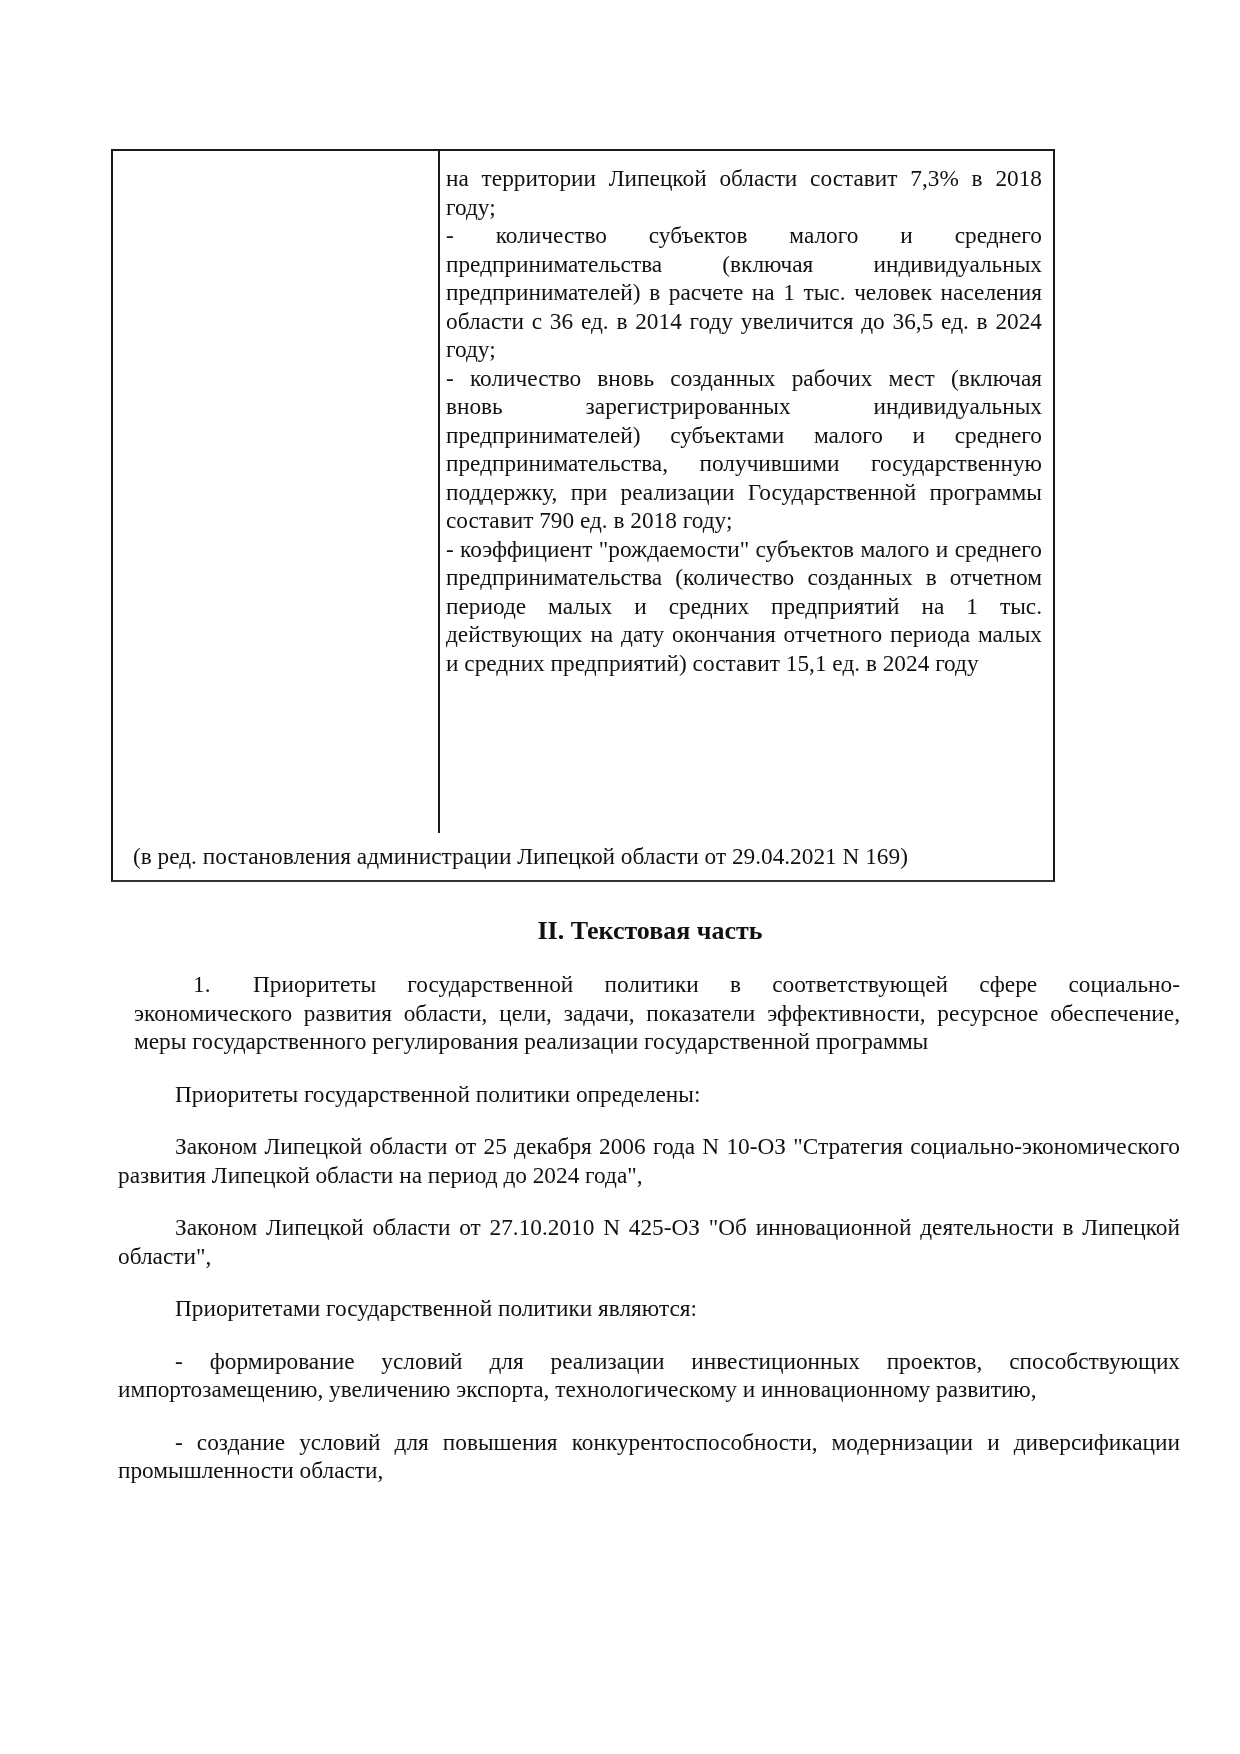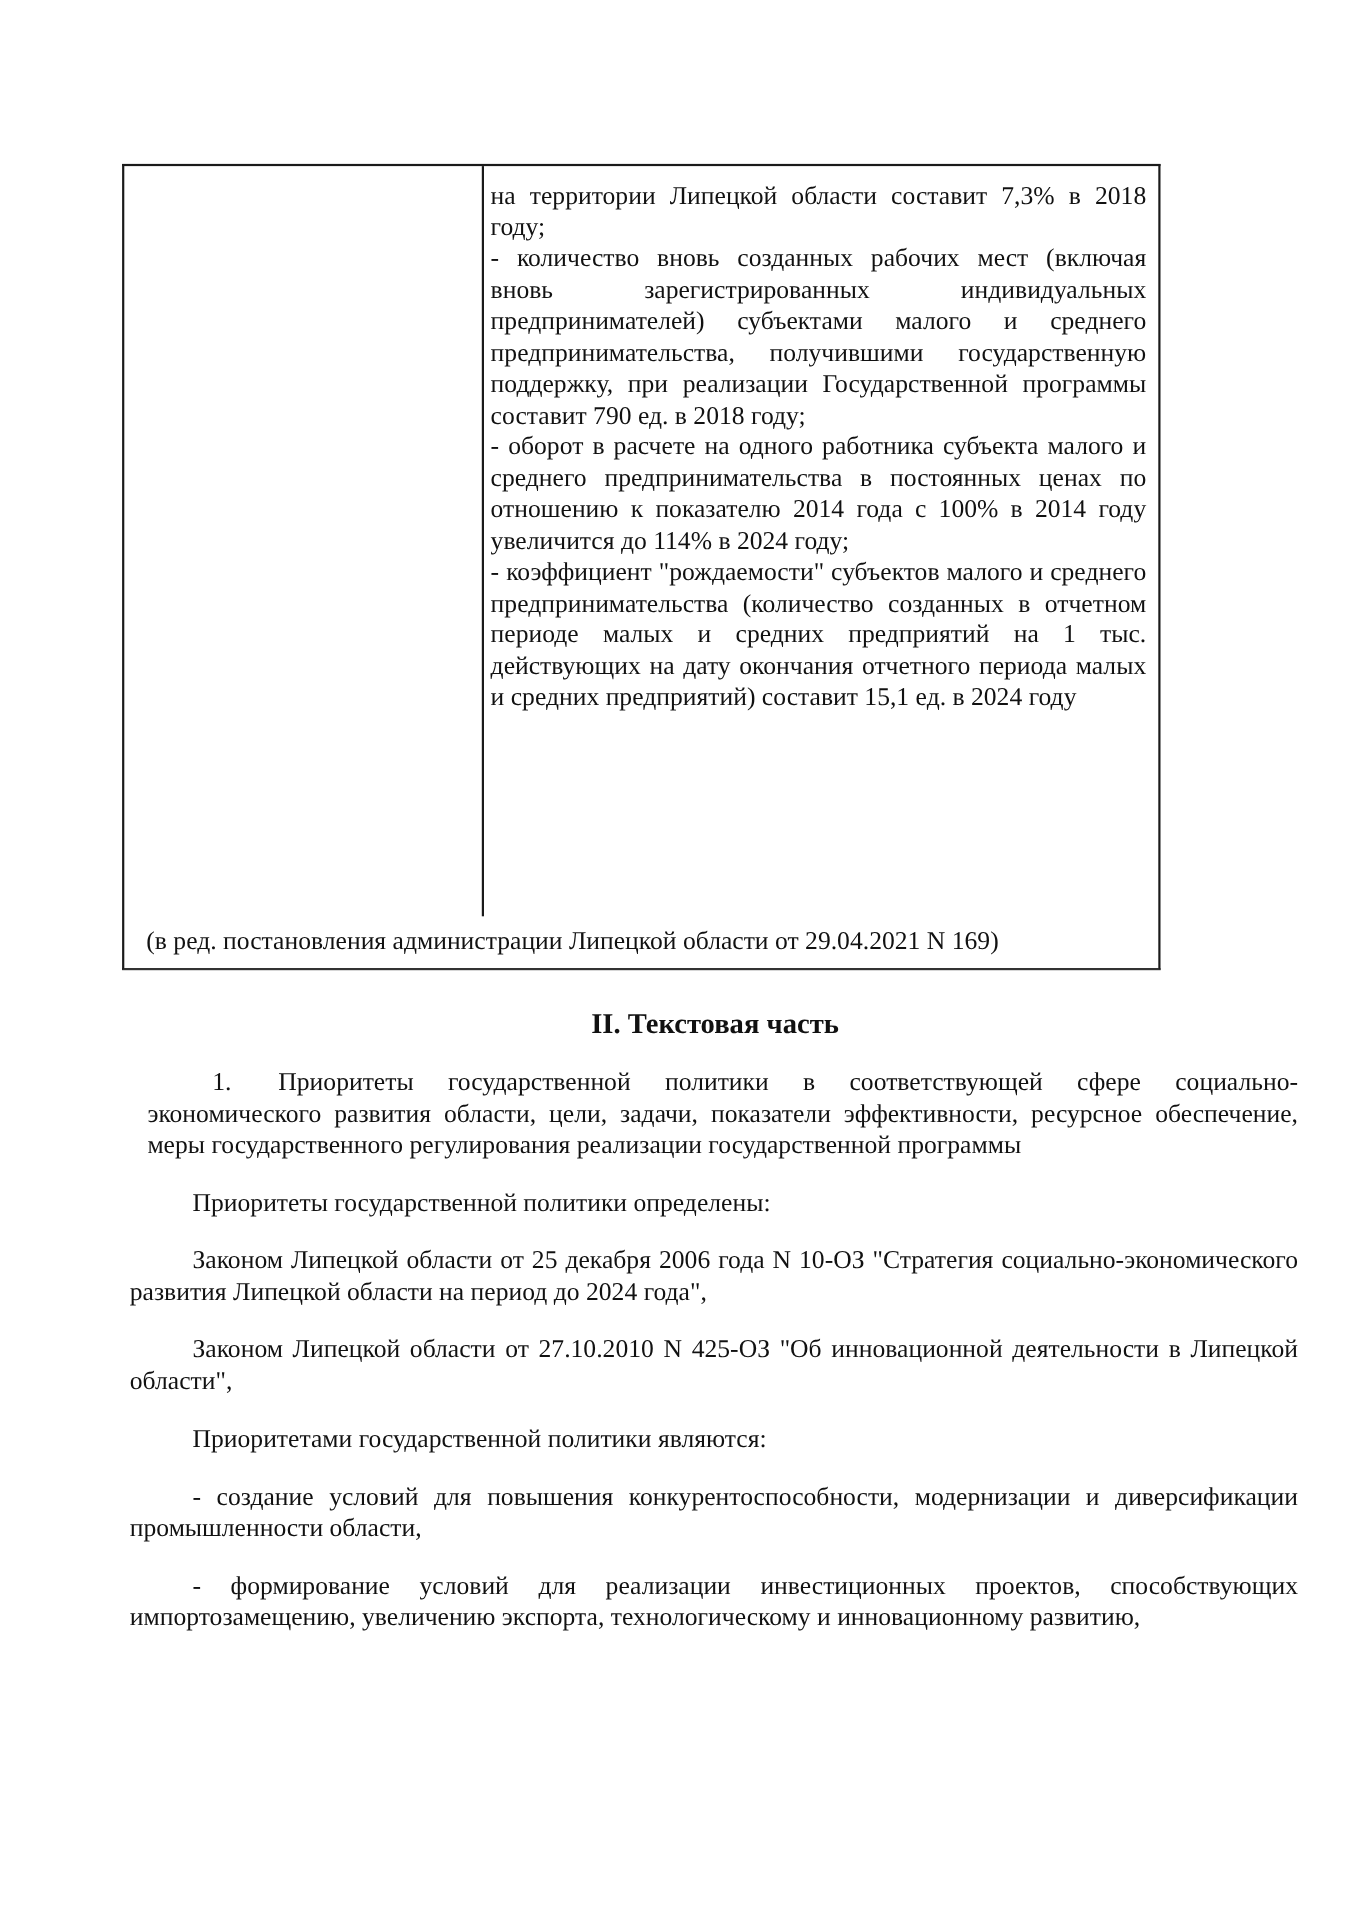--- a/index.html
+++ b/index.html
@@ -108,33 +108,33 @@
 </head>
 <body>
 
 <div class="page">
 
   <div class="tbl">
     <div class="tbl-left"></div>
 
     <div class="tbl-right">
       <p class="item">на территории Липецкой области составит 7,3% в 2018 году;</p>
+      <p class="item">- количество субъектов малого и среднего предпринимательства (включая индивидуальных предпринимателей) в расчете на 1 тыс. человек населения области с 36 ед. в 2014 году увеличится до 36,5 ед. в 2024 году;</p>
       <p class="item">- количество вновь созданных рабочих мест (включая вновь зарегистрированных индивидуальных предпринимателей) субъектами малого и среднего предпринимательства, получившими государственную поддержку, при реализации Государственной программы составит 790 ед. в 2018 году;</p>
-      <p class="item">- оборот в расчете на одного работника субъекта малого и среднего предпринимательства в постоянных ценах по отношению к показателю 2014 года с 100% в 2014 году увеличится до 114% в 2024 году;</p>
       <p class="item">- коэффициент "рождаемости" субъектов малого и среднего предпринимательства (количество созданных в отчетном периоде малых и средних предприятий на 1 тыс. действующих на дату окончания отчетного периода малых и средних предприятий) составит 15,1 ед. в 2024 году</p>
     </div>
 
     <div class="tbl-note">(в ред. постановления администрации Липецкой области от 29.04.2021 N 169)</div>
   </div>
 
   <h2 class="section-title">II. Текстовая часть</h2>
 
   <div class="body">
     <p class="para first"><span class="num">1.</span><span>Приоритеты государственной политики в соответствующей сфере социально-экономического развития области, цели, задачи, показатели эффективности, ресурсное обеспечение, меры государственного регулирования реализации государственной программы</span></p>
     <p class="para">Приоритеты государственной политики определены:</p>
     <p class="para">Законом Липецкой области от 25 декабря 2006 года N 10-ОЗ "Стратегия социально-экономического развития Липецкой области на период до 2024 года",</p>
     <p class="para">Законом Липецкой области от 27.10.2010 N 425-ОЗ "Об инновационной деятельности в Липецкой области",</p>
     <p class="para">Приоритетами государственной политики являются:</p>
+    <p class="para">- формирование условий для реализации инвестиционных проектов, способствующих импортозамещению, увеличению экспорта, технологическому и инновационному развитию,</p>
     <p class="para">- создание условий для повышения конкурентоспособности, модернизации и диверсификации промышленности области,</p>
-    <p class="para">- формирование условий для реализации инвестиционных проектов, способствующих импортозамещению, увеличению экспорта, технологическому и инновационному развитию,</p>
   </div>
 
 </div>
 
 </body></html>

